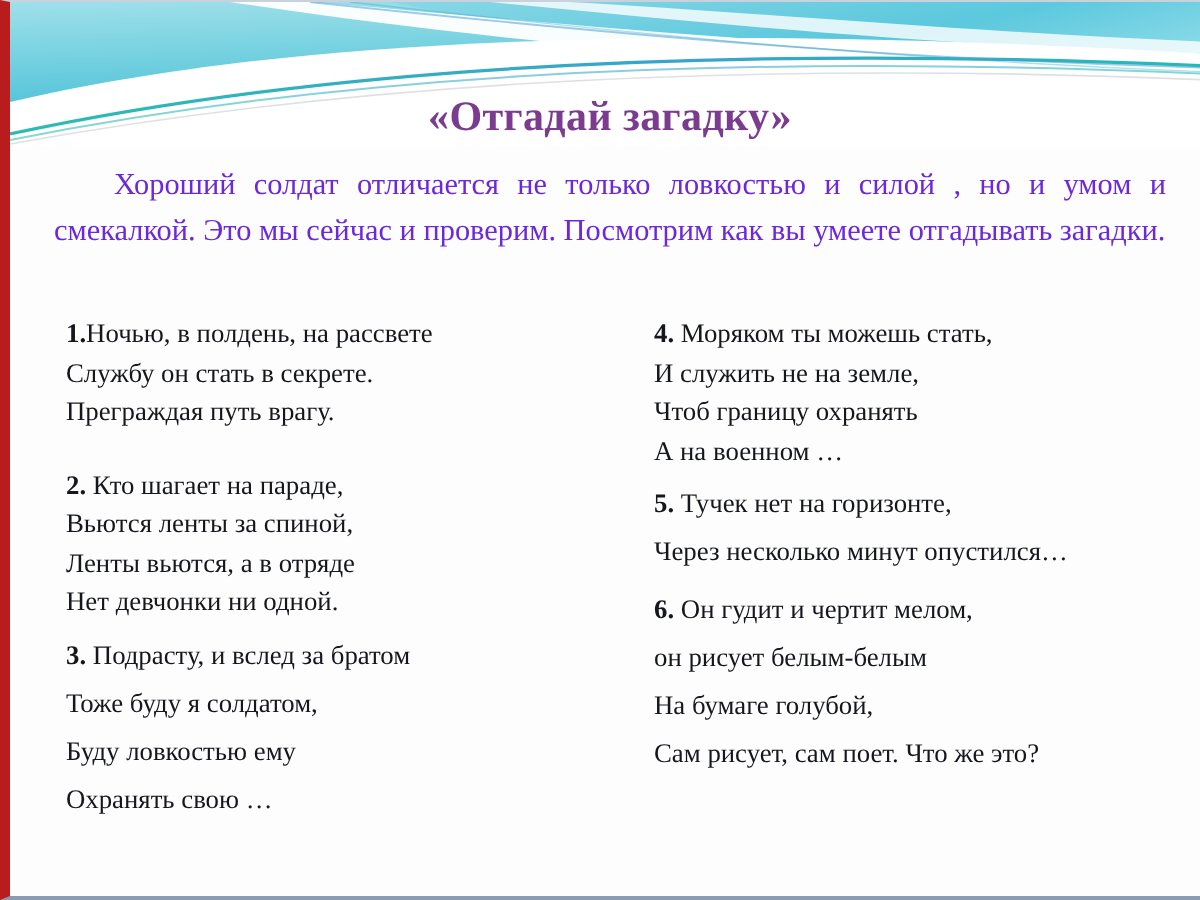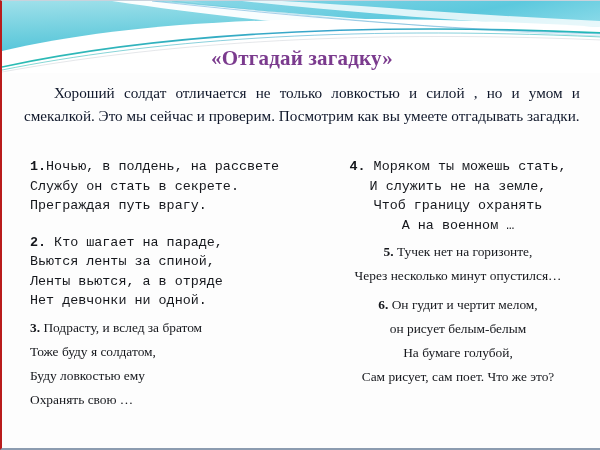--- a/index.html
+++ b/index.html
@@ -13,21 +13,21 @@
     overflow: hidden;
     font-family: "Liberation Serif", "DejaVu Serif", serif;
   }
 
   #slide {
     position: relative;
     width: 600px;
     height: 450px;
     background: #fdfdfd;
     box-sizing: border-box;
-    border-left: 2px solid #b91c1c;
+    border-left: 5px solid #b91c1c;
     border-bottom: 2px solid #8c9cb0;
     border-top: 1px solid #c9d2dc;
     overflow: hidden;
   }
 
   
   #banner {
     position: absolute;
     left: 0; top: 0;
     width: 600px;
@@ -51,47 +51,47 @@
     white-space: nowrap;
   }
 
   
   #intro {
     position: absolute;
     left: 22px; top: 80px;
     width: 556px;
     font-size: 15.2px;
     line-height: 23px;
-    color: #0f172a;
+    color: #6d28d9;
     text-align: justify;
     text-indent: 30px;
     font-family: "Liberation Serif", "DejaVu Serif", serif;
   }
 
   
   #columns {
     position: absolute;
     left: 0; top: 156px;
     width: 600px;
     height: 280px;
   }
   .col {
     position: absolute;
     top: 0;
     font-size: 13.4px;
     color: #15171c;
     font-family: "Liberation Serif", "DejaVu Serif", serif;
   }
   #col-left  { left: 28px;  width: 286px; }
-  #col-right { left: 322px; width: 268px; text-align: center; }
+  #col-right { left: 322px; width: 268px; }
 
   .riddle { margin: 0 0 0 0; }
   .riddle .ln { white-space: nowrap; }
   
-  .tight .ln { line-height: 19.5px; font-family: Liberation Mono, monospace; }
+  .tight .ln { line-height: 19.5px; }
   
   .loose .ln { line-height: 24px; }
   .num { font-weight: bold; }
   .pad-top-sm { margin-top: 17px; }
   .pad-top-md { margin-top: 5px; }
 </style>
 </head>
 <body>
 
 <div id="slide">

